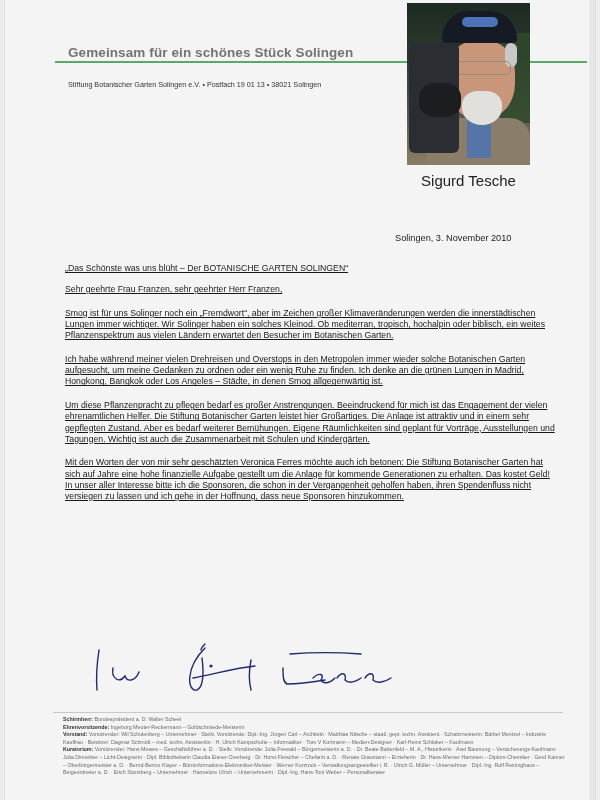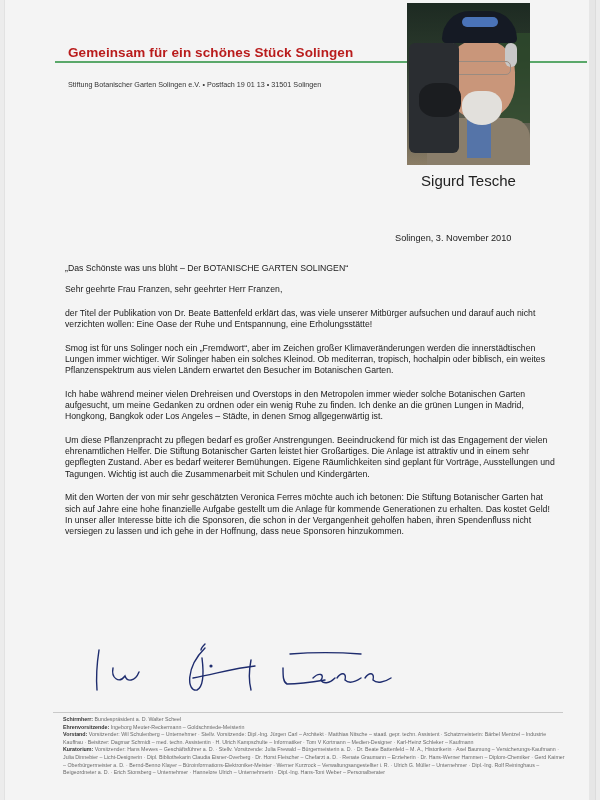--- a/index.html
+++ b/index.html
@@ -14,21 +14,21 @@
       background: #f4f4f4;
       border-left: 1px solid #e2e2e2;
       border-right: 1px solid #dcdcdc;
     }
     .page-right-shadow {
       position: absolute; right: 0; top: 0; width: 6px; height: 800px;
       background: #e6e6e6;
     }
     .slogan {
       position: absolute; left: 63px; top: 45px;
-      color: #b91c1c; font-weight: bold; font-size: 13.5px; letter-spacing: 0.1px;
+      color: #737373; font-weight: bold; font-size: 13.5px; letter-spacing: 0.1px;
     }
     .green-rule {
       position: absolute; left: 50px; top: 61px; width: 532px; height: 2px;
       background: #5aa86a;
     }
     .sender-line {
       position: absolute; left: 63px; top: 80px;
       font-size: 7.2px; color: #333;
     }
     .photo {
@@ -51,21 +51,21 @@
     .photo-caption {
       position: absolute; left: 402px; top: 172px; width: 123px; text-align: center;
       font-size: 15px; color: #222;
     }
     .date {
       position: absolute; left: 390px; top: 233px;
       font-size: 9.2px; color: #222; text-align: center;
     }
     .letter {
       position: absolute; left: 60px; top: 263px; width: 490px;
-      font-size: 8.7px; line-height: 11.2px; color: #1a1a1a;
+      font-size: 8.7px; line-height: 11.2px; color: #1a1a1a; text-decoration: underline;
     }
     .letter p { margin: 0 0 12.5px 0; }
     .letter p.subject { margin-bottom: 10px; }
     .letter p.salutation { }
     .signature {
       position: absolute; left: 80px; top: 638px; width: 360px; height: 60px;
     }
     .footer-rule {
       position: absolute; left: 48px; top: 712px; width: 510px; height: 1px;
       background: #c9c9c9;
@@ -78,21 +78,21 @@
     .footer .row { margin: 0; }
   </style>
 </head>
 <body>
 
 <div class="page">
   <div class="page-right-shadow"></div>
 
   <div class="slogan">Gemeinsam für ein schönes Stück Solingen</div>
   <div class="green-rule"></div>
-  <div class="sender-line">Stiftung Botanischer Garten Solingen e.V. • Postfach 19 01 13 • 31501 Solingen</div>
+  <div class="sender-line">Stiftung Botanischer Garten Solingen e.V. • Postfach 19 01 13 • 38021 Solingen</div>
 
   <div class="photo">
     <div class="bush"></div>
     <div class="jacket"></div>
     <div class="collar"></div>
     <div class="face"></div>
     <div class="hair"></div>
     <div class="hair2"></div>
     <div class="glasses"></div>
     <div class="beard"></div>
@@ -101,21 +101,20 @@
     <div class="camera"></div>
     <div class="lens"></div>
   </div>
   <div class="photo-caption">Sigurd Tesche</div>
 
   <div class="date">Solingen, 3. November 2010</div>
 
   <div class="letter">
     <p class="subject">„Das Schönste was uns blüht – Der BOTANISCHE GARTEN SOLINGEN“</p>
     <p class="salutation">Sehr geehrte Frau Franzen, sehr geehrter Herr Franzen,</p>
-    <p>der Titel der Publikation von Dr. Beate Battenfeld erklärt das, was viele unserer Mitbürger aufsuchen und darauf auch nicht verzichten wollen: Eine Oase der Ruhe und Entspannung, eine Erholungsstätte!</p>
     <p>Smog ist für uns Solinger noch ein „Fremdwort“, aber im Zeichen großer Klimaveränderungen werden die innerstädtischen Lungen immer wichtiger. Wir Solinger haben ein solches Kleinod. Ob mediterran, tropisch, hochalpin oder biblisch, ein weites Pflanzenspektrum aus vielen Ländern erwartet den Besucher im Botanischen Garten.</p>
     <p>Ich habe während meiner vielen Drehreisen und Overstops in den Metropolen immer wieder solche Botanischen Garten aufgesucht, um meine Gedanken zu ordnen oder ein wenig Ruhe zu finden. Ich denke an die grünen Lungen in Madrid, Hongkong, Bangkok oder Los Angeles – Städte, in denen Smog allgegenwärtig ist.</p>
     <p>Um diese Pflanzenpracht zu pflegen bedarf es großer Anstrengungen. Beeindruckend für mich ist das Engagement der vielen ehrenamtlichen Helfer. Die Stiftung Botanischer Garten leistet hier Großartiges. Die Anlage ist attraktiv und in einem sehr gepflegten Zustand. Aber es bedarf weiterer Bemühungen. Eigene Räumlichkeiten sind geplant für Vorträge, Ausstellungen und Tagungen. Wichtig ist auch die Zusammenarbeit mit Schulen und Kindergärten.</p>
     <p>Mit den Worten der von mir sehr geschätzten Veronica Ferres möchte auch ich betonen: Die Stiftung Botanischer Garten hat sich auf Jahre eine hohe finanzielle Aufgabe gestellt um die Anlage für kommende Generationen zu erhalten. Das kostet Geld! In unser aller Interesse bitte ich die Sponsoren, die schon in der Vergangenheit geholfen haben, ihren Spendenfluss nicht versiegen zu lassen und ich gehe in der Hoffnung, dass neue Sponsoren hinzukommen.</p>
   </div>
 
   <svg class="signature" viewBox="0 0 360 60">
     <g fill="none" stroke="#1e2c6e" stroke-width="1.4" stroke-linecap="round">
       <path d="M14 12 C 12 25, 11 40, 12 52"></path>
       <path d="M28 30 C 26 40, 34 46, 40 38 C 42 44, 50 44, 54 34"></path>

